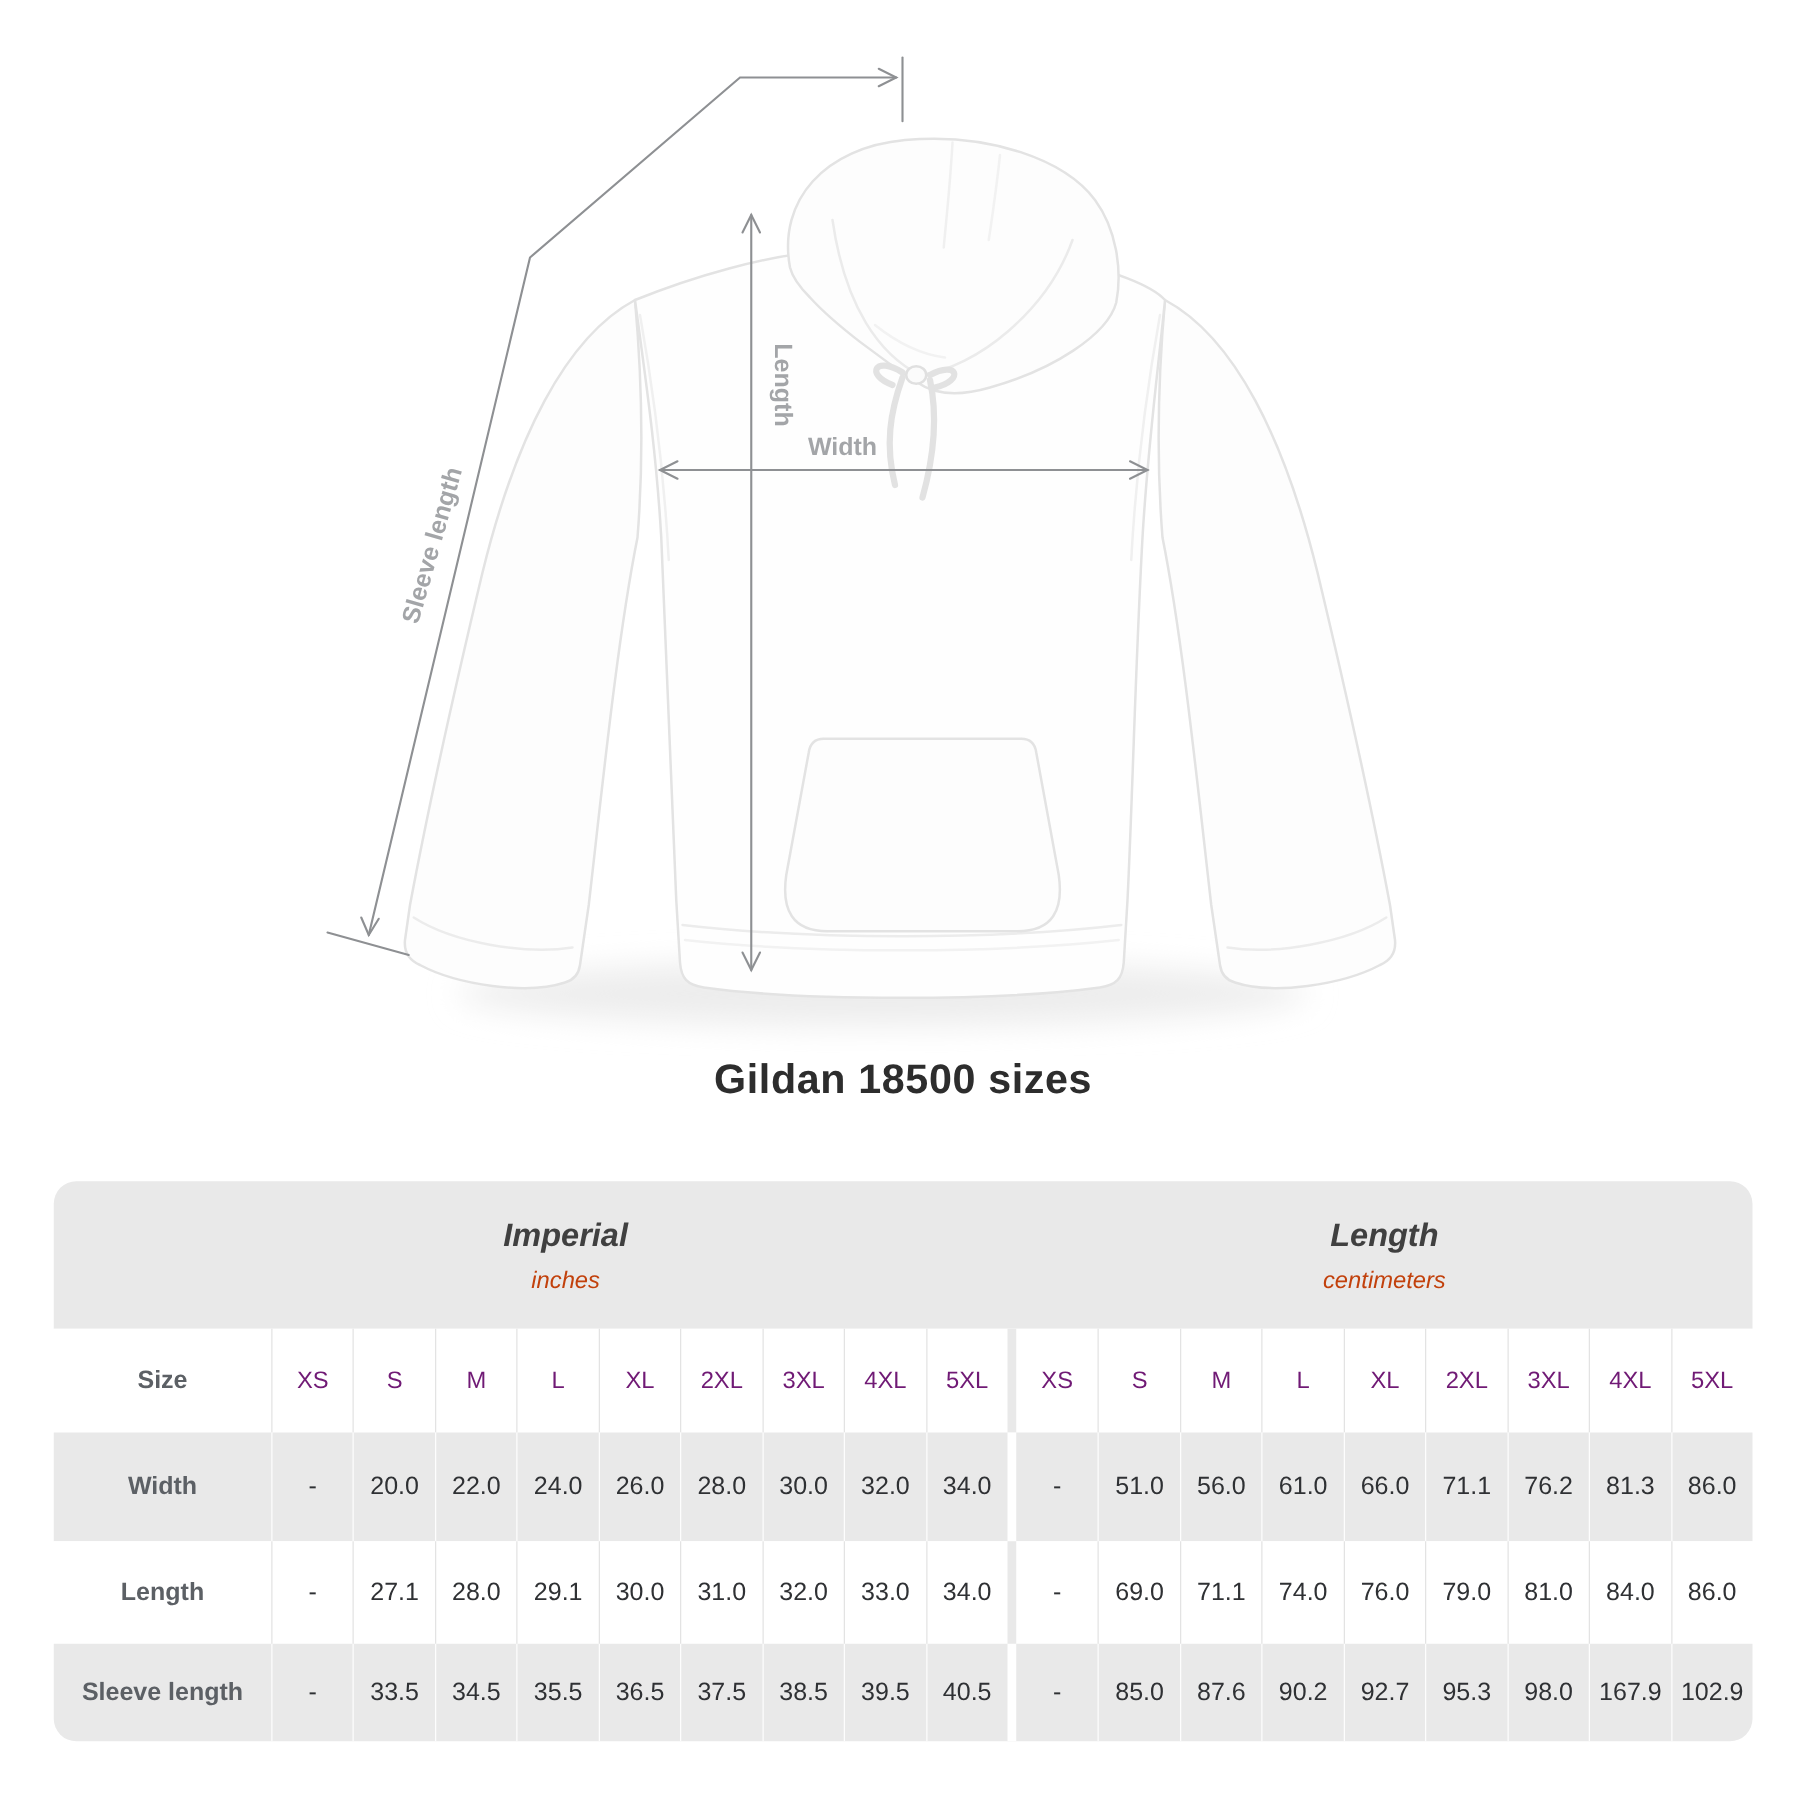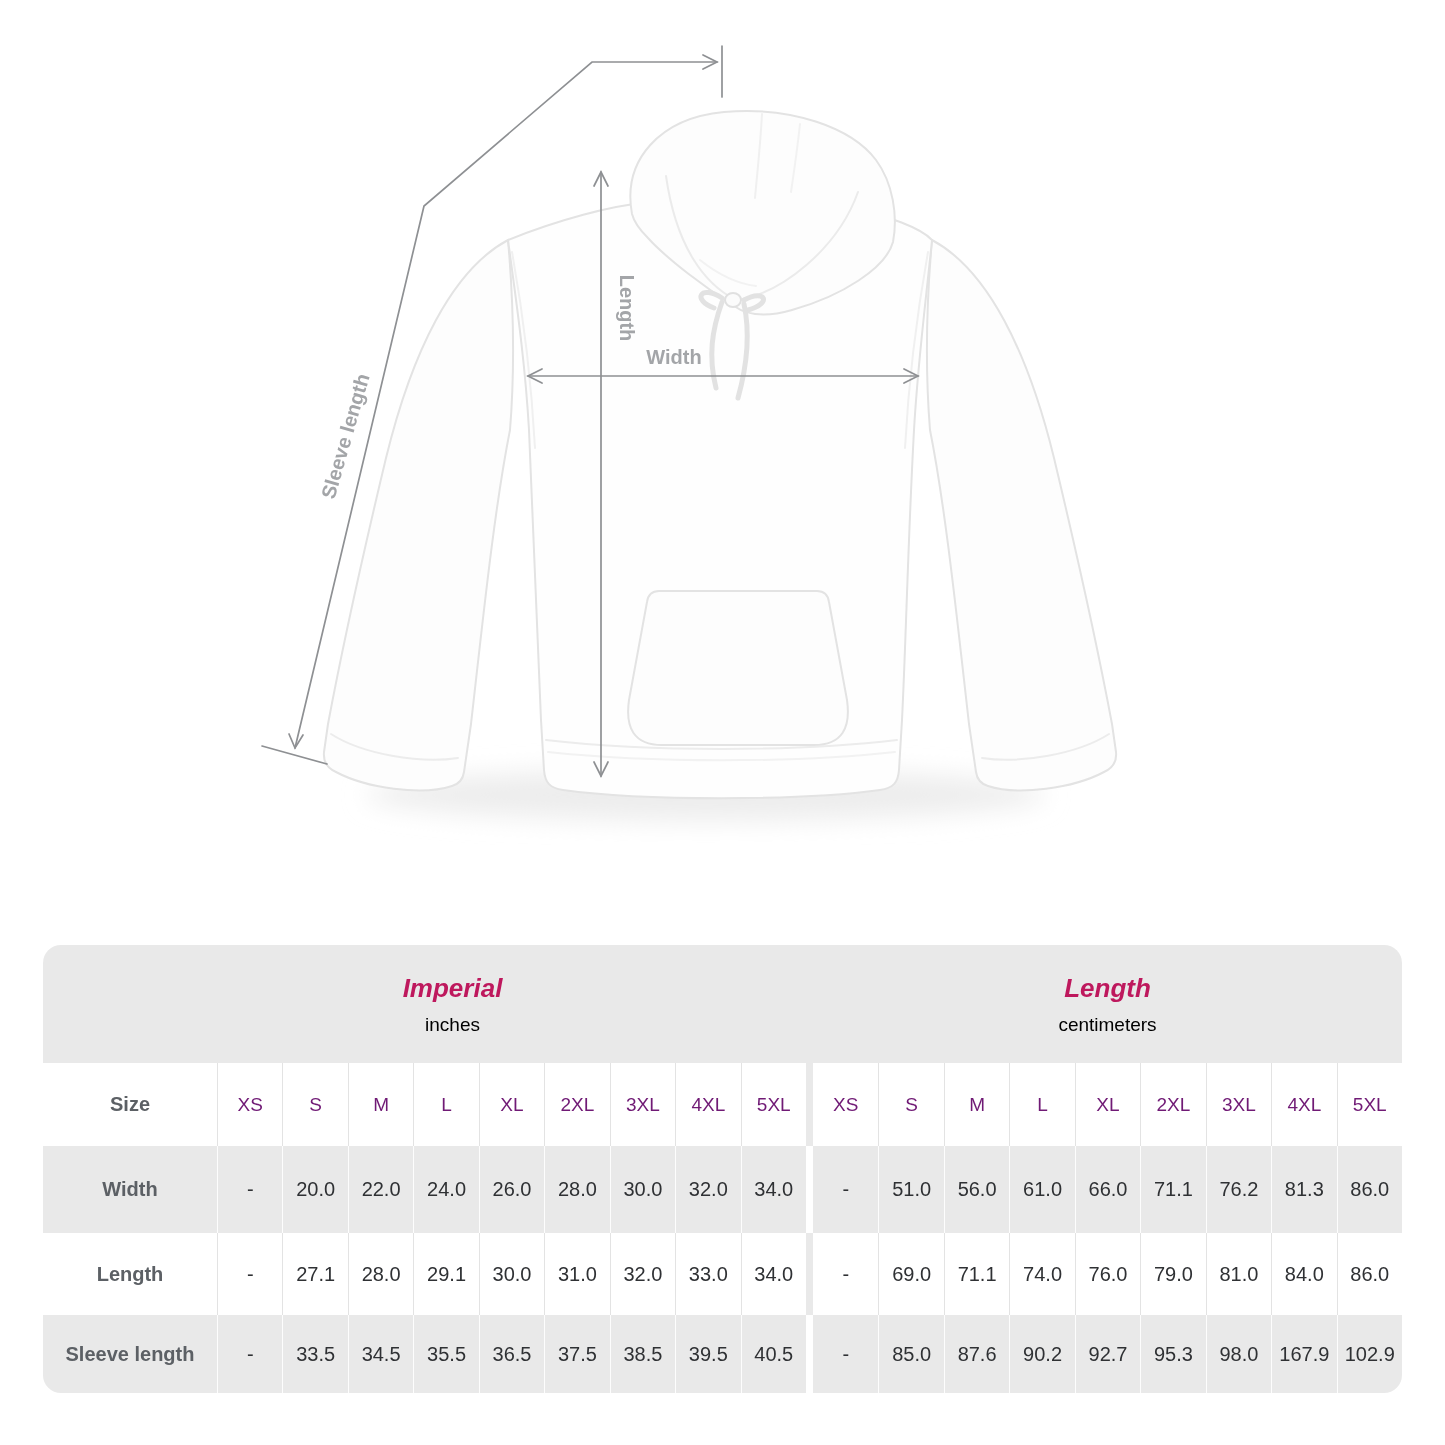--- a/index.html
+++ b/index.html
@@ -20,22 +20,22 @@
   }
   
   .sizetable{position:absolute;left:43px;top:945px;width:1359px;}
   .trow{display:grid;grid-template-columns:174px repeat(9,1fr) 7px repeat(9,1fr);}
   .row-band{
     height:118px;background:#e9e9e9;border-radius:18px 18px 0 0;
     display:grid;grid-template-columns:763px 7px 1fr;
   }
   .gcell{display:flex;flex-direction:column;align-items:center;justify-content:center;}
   .gcell.imp{padding-left:56px;}
-  .gh-title{font-size:26px;font-weight:bold;font-style:italic;color:#be185d;}
-  .gh-unit{font-size:19px;color:#000000;margin-top:10px;}
+  .gh-title{font-size:26px;font-weight:bold;font-style:italic;color:#404040;}
+  .gh-unit{font-size:19px;font-style:italic;color:#c2410c;margin-top:10px;}
   .row-size{height:83px;background:#ffffff;text-align:right;}
   .row-w{height:87px;background:#e9e9e9;}
   .row-l{height:82px;background:#ffffff;}
   .row-s{height:78px;background:#e9e9e9;border-radius:0 0 18px 18px;overflow:hidden;}
   .c{display:flex;align-items:center;justify-content:center;}
   .c.d{border-left:1px solid transparent;}
   .light .c.d{border-color:#e3e3e3;}
   .dark  .c.d{border-color:#fdfdfd;}
   .c.nb{border-left:none;}
   .div{border:none;}
@@ -163,20 +163,21 @@
       </g>
     </g>
 
     <g font-family="Liberation Sans, sans-serif" font-size="20" font-weight="bold" fill="#a3a5a8">
       <text transform="translate(620,308) rotate(90)" text-anchor="middle">Length</text>
       <text x="674" y="364" text-anchor="middle">Width</text>
       <text transform="translate(352,438) rotate(-74)" text-anchor="middle">Sleeve length</text>
     </g>
   </svg>
 
+  <div class="title">Gildan 18500 sizes</div>
 
   <div class="sizetable">
 
     <div class="row-band">
       <div class="gcell imp">
         <div class="gh-title">Imperial</div>
         <div class="gh-unit">inches</div>
       </div>
       <div></div>
       <div class="gcell">

